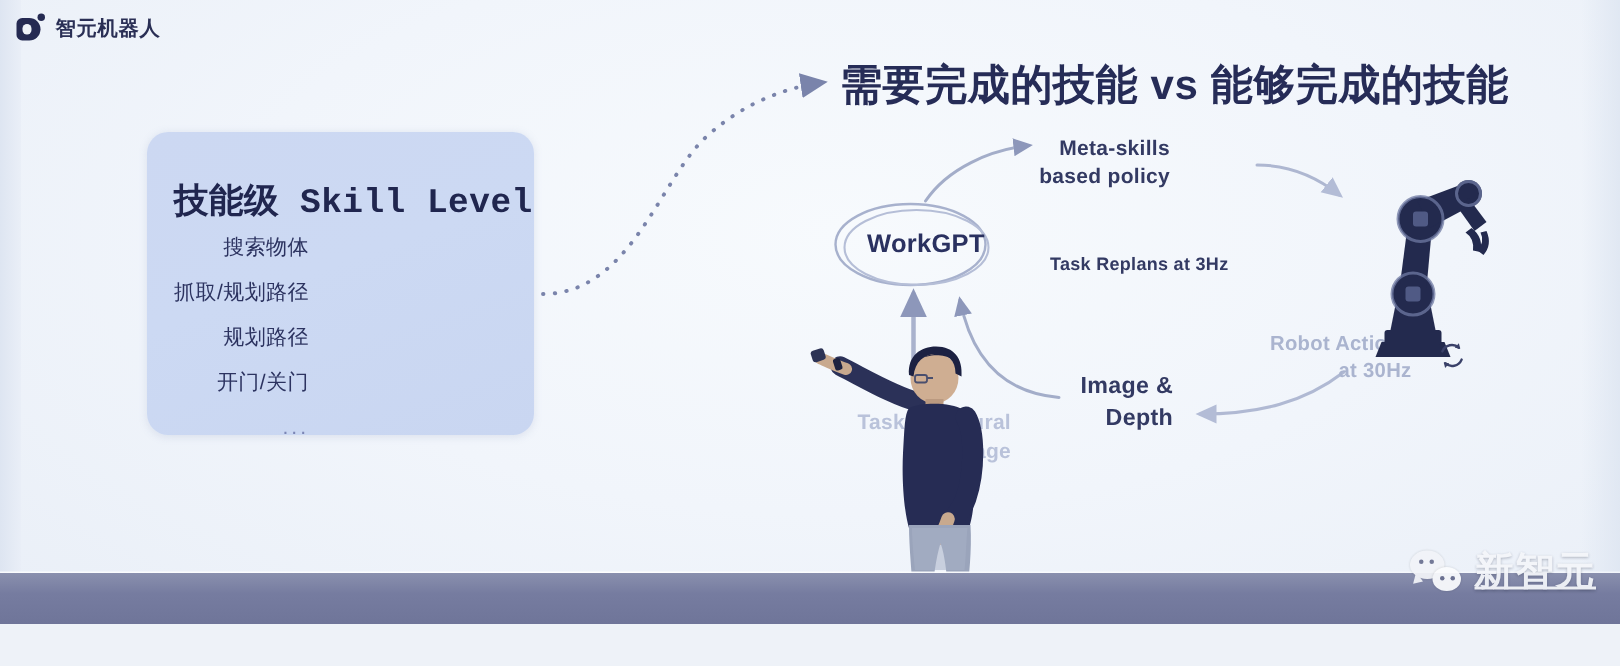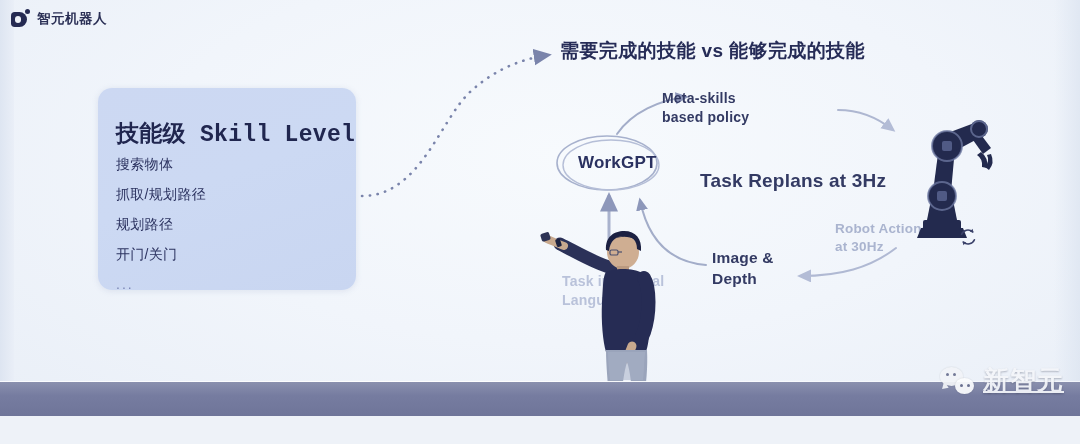--- a/index.html
+++ b/index.html
@@ -2,21 +2,21 @@
 <html><head>
 <meta charset="utf-8">
 <style>
   html,body{margin:0;padding:0;}
   body{
     width:1080px;height:444px;overflow:hidden;
     font-family:"Liberation Sans","DejaVu Sans",sans-serif;
     background:#eef2f8;
   }
   #stage{position:relative;width:1080px;height:416px;overflow:hidden;
-    background:linear-gradient(180deg,#edf1f8 0%,#f2f5fb 18%,#f4f7fc 45%,#eef2f9 70%,#e9eef7 100%);}
+    background:linear-gradient(180deg,#edf1f8 0%,#f2f5fb 18%,#f4f7fc 45%,#eef2f9 70%,#e9eef7 100%);text-align:right;}
 
   
   .wall{position:absolute;left:0;top:0;width:1080px;height:384px;
     background:
       radial-gradient(ellipse 900px 420px at 52% 40%, #f7fafd 0%, #f1f5fb 45%, #e7edf6 100%);
   }
   .wall-edge{position:absolute;left:0;top:0;width:14px;height:384px;
     background:linear-gradient(90deg,#dbe3f0 0%, #e9eef7 100%);opacity:.85;}
   .wall-edge-r{position:absolute;right:0;top:0;width:26px;height:384px;
     background:linear-gradient(270deg,#dde5f1 0%, rgba(238,242,249,0) 100%);opacity:.8;}
@@ -44,31 +44,31 @@
     box-shadow:0 1px 6px rgba(120,140,180,.18);}
   .card-title{position:absolute;left:18px;top:30px;font-size:23px;font-weight:700;color:#20264f;
     letter-spacing:.3px;white-space:nowrap;font-family:Liberation Mono, monospace;}
   .card-list{position:absolute;left:18px;top:68px;}
   .card-list li{list-style:none;font-size:14px;color:#2c3360;margin:0 0 12px 0;font-weight:500;
     letter-spacing:.3px;}
   .card-list li.dots{color:#7b85b5;font-size:14px;letter-spacing:2px;margin-top:4px;}
   .card-list{margin:0;padding:0;}
 
   
-  .headline{position:absolute;left:560px;top:38px;font-size:19px;font-weight:700;color:#262c57;
+  .headline{position:absolute;left:560px;top:38px;font-size:28px;font-weight:700;color:#262c57;
     letter-spacing:.4px;white-space:nowrap;}
 
   
   .diagram{position:absolute;left:0;top:0;width:1080px;height:444px;}
 
   
   .lbl{position:absolute;color:#333a63;font-size:14px;font-weight:600;line-height:1.35;
     letter-spacing:.2px;}
   .lbl-meta{left:662px;top:89px;}
-  .lbl-replan{left:700px;top:168px;font-size:19px;}
+  .lbl-replan{left:700px;top:168px;font-size:12px;}
   .lbl-image{left:712px;top:248px;font-size:15.5px;}
   .lbl-workgpt{left:578px;top:152px;font-size:17px;font-weight:700;color:#2a3160;}
   .lbl-robot{left:835px;top:220px;font-size:13.5px;color:#aab4cf;font-weight:600;line-height:1.35;}
   .lbl-task{left:562px;top:272px;font-size:14px;color:#b9c2da;font-weight:600;line-height:1.35;}
 
   
   .robot{position:absolute;left:895px;top:108px;width:110px;height:140px;}
 
   
   .refresh{position:absolute;left:957px;top:226px;width:22px;height:22px;}

